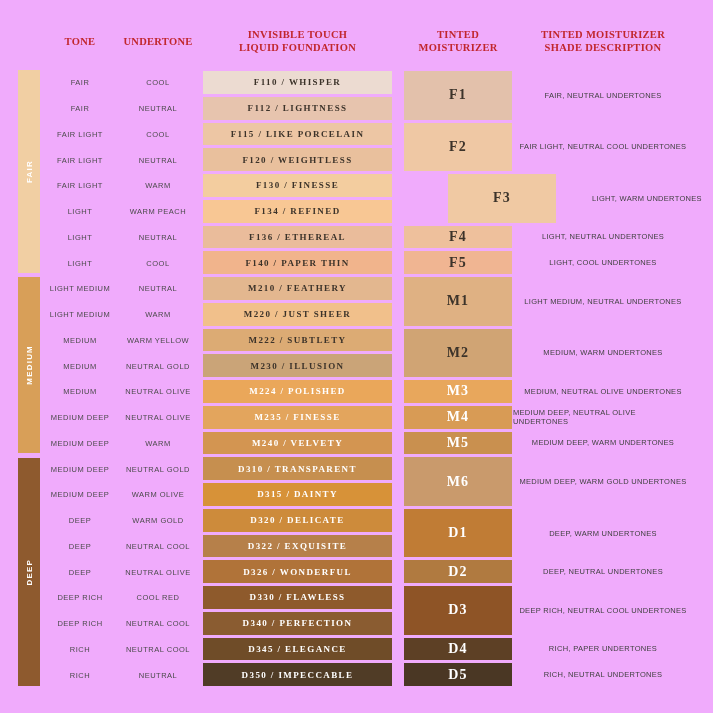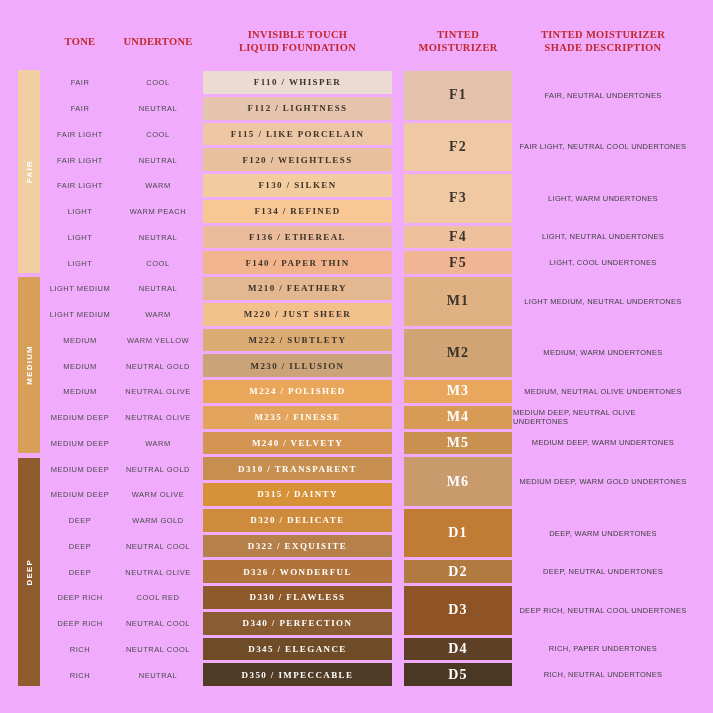--- a/index.html
+++ b/index.html
@@ -48,21 +48,21 @@
     display:flex;align-items:center;justify-content:center;
     font-family:"Liberation Serif",serif;font-weight:bold;font-size:14px;letter-spacing:1.2px;
   }
   .gdesc{
     position:absolute;left:109px;width:180px;top:0;bottom:0;
     display:flex;align-items:center;justify-content:center;text-align:left;
     font-size:7.5px;letter-spacing:.3px;color:#414141;line-height:9px;
   }
   .g0{top:71px;height:48.5px;}
   .g1{top:122.5px;height:48.5px;}
-  .g2{top:174px;height:48.5px;}
+  .g2{top:174px;height:48.5px;margin-left:44px;}
   .g3{top:225.5px;height:22.75px;}
   .g4{top:251.25px;height:22.75px;}
   .g5{top:277px;height:48.5px;}
   .g6{top:328.5px;height:48.5px;}
   .g7{top:380px;height:22.75px;}
   .g8{top:405.75px;height:22.75px;}
   .g9{top:431.5px;height:22.75px;}
   .g10{top:457.25px;height:48.5px;}
   .g11{top:508.75px;height:48.5px;}
   .g12{top:560.25px;height:22.75px;}
@@ -111,21 +111,21 @@
         <div class="fbar" style="background-color: rgb(237, 198, 164); color: rgb(60, 51, 42);">F115 / LIKE PORCELAIN</div>
       </div>
     <div class="row">
         <div class="tone">FAIR LIGHT</div>
         <div class="under">NEUTRAL</div>
         <div class="fbar" style="background-color: rgb(233, 192, 157); color: rgb(60, 51, 42);">F120 / WEIGHTLESS</div>
       </div>
     <div class="row">
         <div class="tone">FAIR LIGHT</div>
         <div class="under">WARM</div>
-        <div class="fbar" style="background-color: rgb(243, 205, 159); color: rgb(60, 51, 42);">F130 / SILKEN</div>
+        <div class="fbar" style="background-color: rgb(243, 205, 159); color: rgb(60, 51, 42);">F130 / FINESSE</div>
       </div>
     <div class="row">
         <div class="tone">LIGHT</div>
         <div class="under">WARM PEACH</div>
         <div class="fbar" style="background-color: rgb(248, 199, 148); color: rgb(60, 51, 42);">F134 / REFINED</div>
       </div>
     <div class="row">
         <div class="tone">LIGHT</div>
         <div class="under">NEUTRAL</div>
         <div class="fbar" style="background-color: rgb(234, 188, 155); color: rgb(60, 51, 42);">F136 / ETHEREAL</div>

